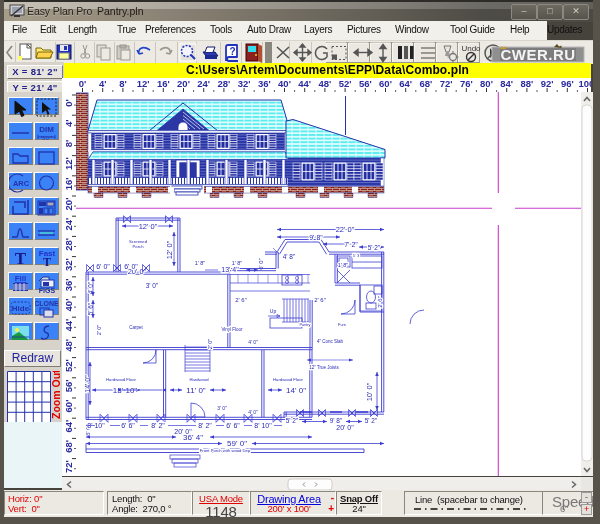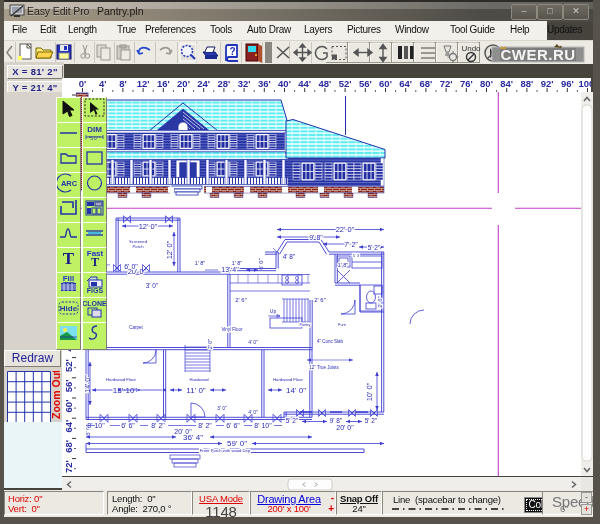--- a/index.html
+++ b/index.html
@@ -33,21 +33,21 @@
  font-size:12px;font-weight:bold;color:#000;text-align:center;line-height:15px;letter-spacing:0.1px;}
 
 #hruler{position:absolute;left:62px;top:78px;width:529px;height:14px;background:#fff;}
 
 #vruler{position:absolute;left:62px;top:92px;width:14px;height:384px;background:#fff;}
 
 #canvas{position:absolute;left:76px;top:92px;width:505px;height:384px;background:#fff;}
 
 #pal{position:absolute;left:4px;top:92px;width:58px;height:330px;background:#d7d3ca;}
 #pallow{position:absolute;left:4px;top:422px;width:58px;height:66px;background:#e9f5f7;}
-.pbtn{position:absolute;width:25px;height:28px;background:#bef264;border-top:1px solid #fdfdfb;border-left:1px solid #fdfdfb;border-right:1px solid #807d75;border-bottom:1px solid #807d75;box-sizing:border-box;margin-left:48px;}
+.pbtn{position:absolute;width:25px;height:18px;background:#3b82f6;border-top:1px solid #fdfdfb;border-left:1px solid #fdfdfb;border-right:1px solid #807d75;border-bottom:1px solid #807d75;box-sizing:border-box;}
 #redraw{position:absolute;left:0px;top:258px;width:57px;height:17px;background:#e8e5df;
  border-top:1px solid #fff;border-left:1px solid #fff;border-right:1px solid #807d75;border-bottom:1px solid #807d75;
  font-size:12px;color:#22229a;text-align:center;line-height:15px;box-sizing:border-box;}
 #gridbox{position:absolute;left:3px;top:279px;width:44px;height:52px;background:#fff;}
 #zoomout{position:absolute;left:46px;top:279px;width:13px;height:50px;}
 
 #vscroll{position:absolute;left:581px;top:92px;width:12px;height:384px;background:#f0efec;}
 #hscroll{position:absolute;left:62px;top:477px;width:519px;height:13px;background:#f0efec;}
 
 #status{position:absolute;left:4px;top:490px;width:589px;height:27px;background:#ece9e3;font-size:9px;letter-spacing:-0.2px;}
@@ -58,21 +58,21 @@
 <div id="win">
  <div id="title">
   <div class="tbtop"></div>
       <div class="sheen"></div>
   <svg id="ticon" viewBox="0 0 16 14">
         <rect x="1" y="1" width="14" height="10" fill="#cfcfd2" stroke="#444"></rect>
         <rect x="3" y="3" width="10" height="6" fill="#9aa0ae"></rect>
         <path d="M2 12 L14 2" stroke="#333" stroke-width="1.4" fill="none"></path>
         <rect x="5" y="11" width="6" height="2" fill="#333"></rect>
       </svg>
-  <span id="ttext">Easy Edit Pro</span>
+  <span id="ttext">Easy Plan Pro</span>
       <span style="position:absolute;left:97px;top:5px;font-size:10.5px;color:#1d1b17">Pantry.pln</span>
   <div class="wbtn" style="left:511px">–</div>
   <div class="wbtn" style="left:537px">□</div>
   <div class="wbtn" style="left:563px">✕</div>
  </div>
  <div id="menu">
   <span style="left:8px">File</span>
       <span style="left:36px">Edit</span>
       <span style="left:64px">Length</span>
   <span style="left:113px">True</span>
@@ -246,20 +246,21 @@
           <rect x="8" y="2" width="76" height="13" fill="#7c7c7c"></rect>
           <text x="46" y="14" font-size="15" font-weight="bold" fill="#f4f4f4" text-anchor="middle" style="letter-spacing:.5px">CWER.RU</text>
           <path d="M8 3 l2 -3 l1.5 2 l2 -2 l0.5 3 Z" fill="#c89a30"></path>
           <path d="M62 1 l3 -3 l2 2.5 l2.5 -1 l0 2.5 Z" fill="#5a4a20"></path>
         </g>
  </svg></div>
  <div id="xyarea">
   <div class="xybox" style="top:3px">X = 81' 2"</div>
   <div class="xybox" style="top:19px">Y = 21' 4"</div>
  </div>
+ <div id="ybar">C:\Users\Artem\Documents\EPP\Data\Combo.pln</div>
  <div id="hruler"><svg width="529" height="14" id="hrsvg">
   <text x="20.5" y="9" font-size="9.5" fill="#2a2aa0" font-weight="bold" text-anchor="middle">0'</text>
   <path d="M20.5 10 V14" stroke="#333" stroke-width="1"></path>
   <path d="M30.6 12 V14" stroke="#333" stroke-width="0.8"></path>
   <text x="40.7" y="9" font-size="9.5" fill="#2a2aa0" font-weight="bold" text-anchor="middle">4'</text>
   <path d="M40.7 10 V14" stroke="#333" stroke-width="1"></path>
   <path d="M50.8 12 V14" stroke="#333" stroke-width="0.8"></path>
   <text x="60.9" y="9" font-size="9.5" fill="#2a2aa0" font-weight="bold" text-anchor="middle">8'</text>
   <path d="M60.9 10 V14" stroke="#333" stroke-width="1"></path>
   <path d="M71.0 12 V14" stroke="#333" stroke-width="0.8"></path>
@@ -1000,21 +1001,21 @@
   <div class="sp" style="left:246px;width:86px;text-align:center">
    <div style="position:absolute;left:0;right:8px;top:1px;color:#0000dd;font-size:11px;text-decoration:underline">Drawing Area</div>
    <div style="position:absolute;left:0;right:8px;top:11px;color:#e00000;font-size:9.5px">200' x 100'</div>
    <div style="position:absolute;right:1px;top:0px;color:#e00000;font-size:10px;font-weight:bold">-</div>
    <div style="position:absolute;right:1px;top:11px;color:#e00000;font-size:10px;font-weight:bold">+</div>
   </div>
   <div class="sp" style="left:332px;width:46px;text-align:center">
    <div style="position:absolute;left:0;right:0;top:1px;color:#111;font-size:9.5px;font-weight:bold;text-decoration:underline">Snap Off</div>
    <div style="position:absolute;left:0;right:0;top:11px;color:#111;font-size:9.5px">24"</div>
   </div>
-  <div class="sp" style="left:378px;width:178px">
+  <div class="sp" style="left:400px;width:178px">
    <div style="position:absolute;left:10px;top:2px;color:#111;font-size:9.5px">Line&nbsp;&nbsp;(spacebar to change)</div>
    <svg style="position:absolute;left:8px;top:13px" width="114" height="8">
           <path d="M1 4 H113" stroke="#111" stroke-width="1.6" stroke-dasharray="7 4 1.5 4"></path>
         </svg>
    <div style="position:absolute;right:3px;top:5px;width:30px;height:14px;background:#111;border:1px solid #888;color:#fff;font-size:10px;text-align:center;line-height:14px;outline:1px dotted #fff;outline-offset:-3px">Color</div>
   </div>
   <div class="sp" style="left:538px;width:53px">
    <div style="position:absolute;left:9px;top:1px;color:#777;font-size:15px">Speed:</div>
    <div style="position:absolute;left:17px;top:11px;color:#777;font-size:9.5px">6"</div>
    <div style="position:absolute;right:2px;top:0px;width:11px;height:11px;background:#e4e1db;border:1px solid #999;box-sizing:border-box;color:#555;font-size:9px;text-align:center;line-height:9px">-</div>

